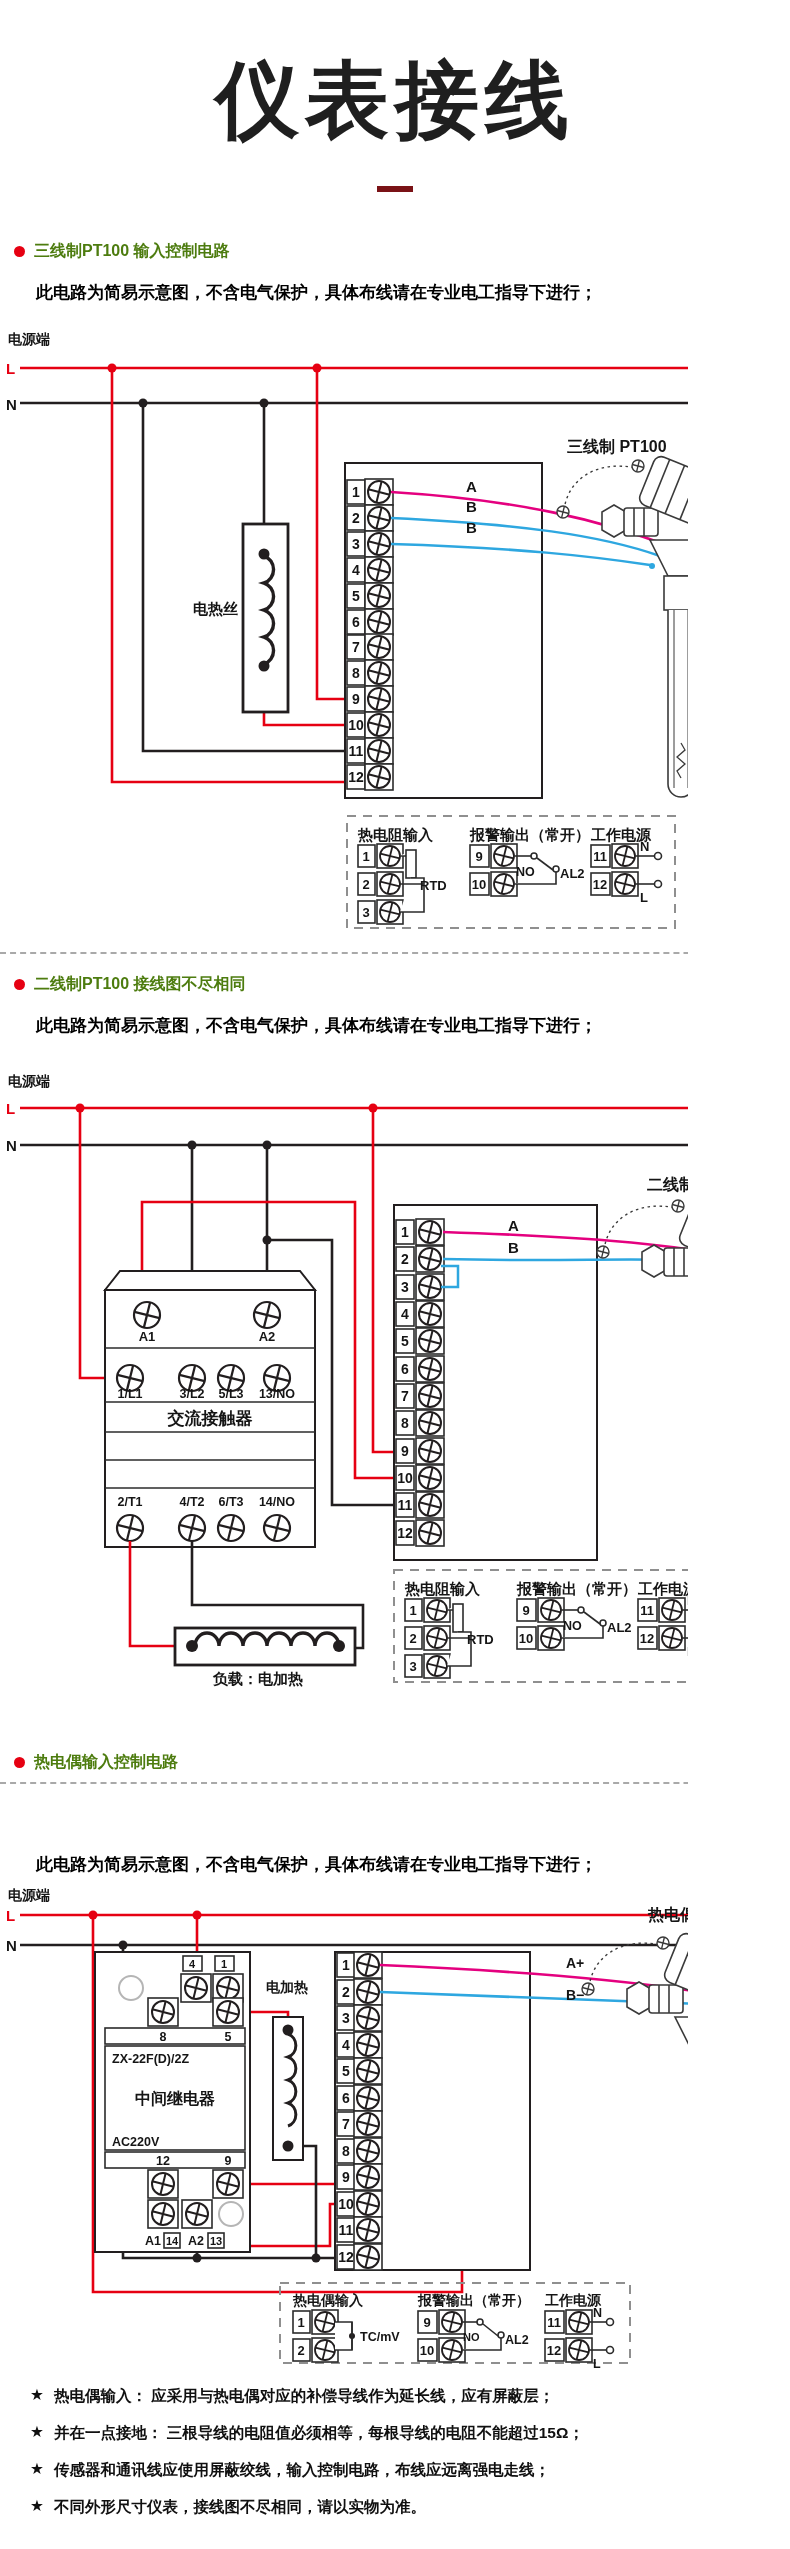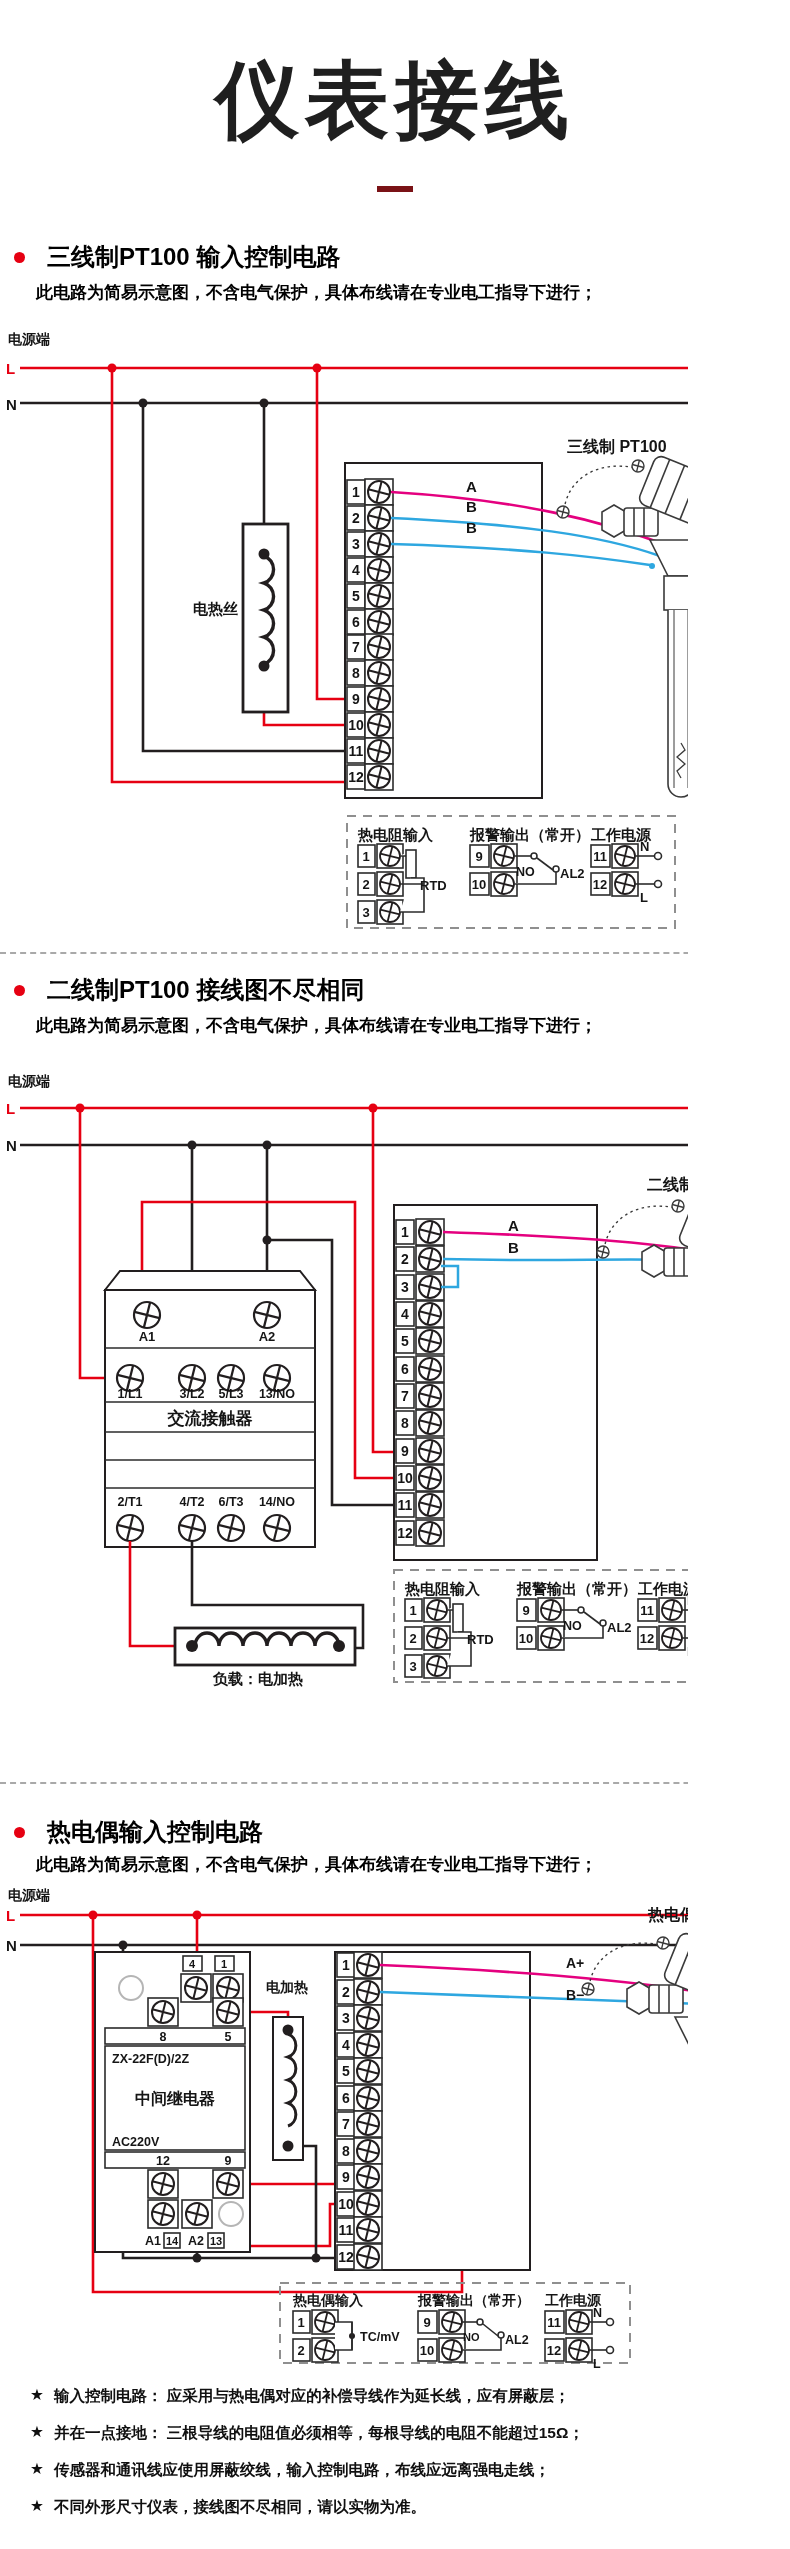--- a/index.html
+++ b/index.html
@@ -3,21 +3,21 @@
 <meta charset="utf-8">
 <style>
   html,body{margin:0;padding:0;background:#fff;}
   .page{position:relative;width:688px;height:2549px;background:#fff;overflow:hidden;
         font-family:"Liberation Sans","DejaVu Sans",sans-serif;color:#111;}
   .title{position:absolute;top:44px;left:0;width:790px;text-align:center;
          font-size:84px;font-weight:900;letter-spacing:6px;color:#1f1f1f;margin:0;}
   .title-underline{position:absolute;top:186px;left:377px;width:36px;height:6px;background:#7a1216;}
   .sec-head{position:absolute;left:14px;display:flex;align-items:center;gap:9px;}
   .sec-head .dot{width:11px;height:11px;border-radius:50%;background:#e60012;flex:0 0 auto;}
-  .sec-head .txt{font-size:24px;font-weight:bold;color:#000000;margin-left:13px;}
+  .sec-head .txt{font-size:16px;font-weight:bold;color:#4d7c0f;}
   .sec-desc{position:absolute;left:36px;font-size:17px;font-weight:bold;color:#000000;}
   .div-dash{position:absolute;left:0;width:790px;height:0;border-top:2px dashed #a9a9a9;}
   .note{position:absolute;left:30px;display:flex;gap:10px;font-size:15.5px;font-weight:bold;color:#101010;}
   .note .star{flex:0 0 auto;}
   svg{position:absolute;left:0;}
   svg text{fill:#151515;}
   .wK{stroke:#221e1f;stroke-width:2.6;fill:none;}
   .wR{stroke:#e60012;stroke-width:2.6;fill:none;}
   .wM{stroke:#e4007f;stroke-width:2.6;fill:none;}
   .wB{stroke:#2ea7e0;stroke-width:2.5;fill:none;}
@@ -482,21 +482,21 @@
         <circle cx="705" cy="1610" r="3.5" class="thin"></circle>
       <path d="M682,1638 H701" class="thin" fill="none"></path>
         <circle cx="705" cy="1638" r="3.5" class="thin"></circle>
       <text x="687" y="1605" class="t13">N</text>
       <text x="687" y="1656" class="t13">L</text>
     </g>
   </svg>
 
   <div class="div-dash" style="top:1782px"></div>
 
-  <div class="sec-head" style="top:1816px">
+  <div class="sec-head" style="top:1752px">
     <span class="dot"></span>
     <span class="txt">热电偶输入控制电路</span>
   </div>
   <div class="sec-desc" style="top:1853px">此电路为简易示意图，不含电气保护，具体布线请在专业电工指导下进行；</div>
 
   <svg style="top:1878px" width="790" height="495" viewBox="0 1878 790 495">
     <text x="8" y="1900" class="t14">电源端</text>
     <text x="6" y="1921" class="t15" style="fill:#e60012">L</text>
     <line x1="20" y1="1915" x2="790" y2="1915" class="wR"></line>
     <text x="6" y="1951" class="t15">N</text>
@@ -696,21 +696,21 @@
         <circle cx="610" cy="2322" r="3.5" class="thin"></circle>
       <path d="M589,2350 H606" class="thin" fill="none"></path>
         <circle cx="610" cy="2350" r="3.5" class="thin"></circle>
       <text x="593" y="2317" class="t12">N</text>
       <text x="593" y="2368" class="t12">L</text>
     </g>
   </svg>
 
   <div class="note" style="top:2386px">
     <span class="star">★</span>
-    <span>输入控制电路： 应采用与热电偶对应的补偿导线作为延长线，应有屏蔽层；</span>
+    <span>热电偶输入： 应采用与热电偶对应的补偿导线作为延长线，应有屏蔽层；</span>
   </div>
   <div class="note" style="top:2423px">
     <span class="star">★</span>
     <span>并在一点接地： 三根导线的电阻值必须相等，每根导线的电阻不能超过15Ω；</span>
   </div>
   <div class="note" style="top:2460px">
     <span class="star">★</span>
     <span>传感器和通讯线应使用屏蔽绞线，输入控制电路，布线应远离强电走线；</span>
   </div>
   <div class="note" style="top:2497px">

